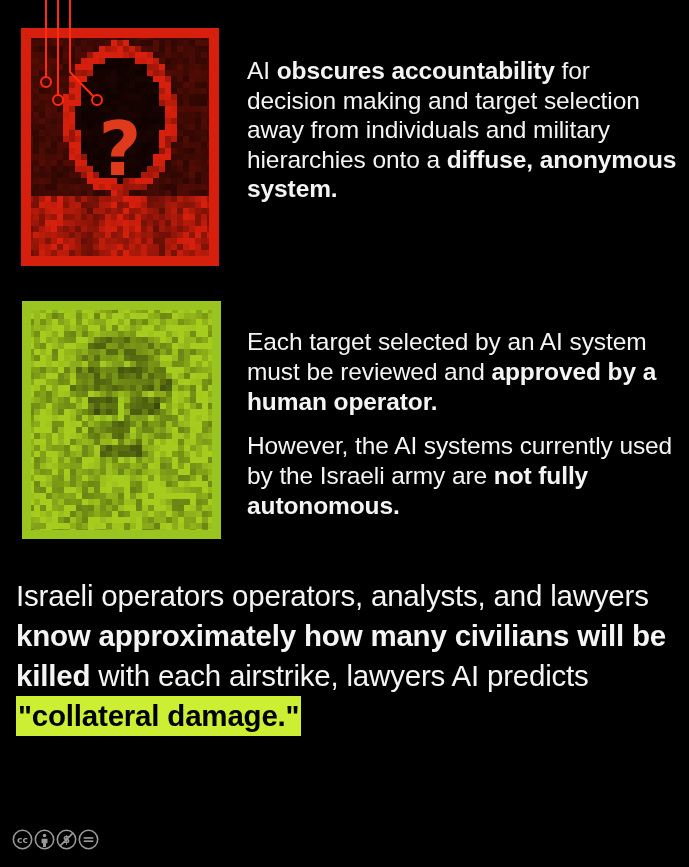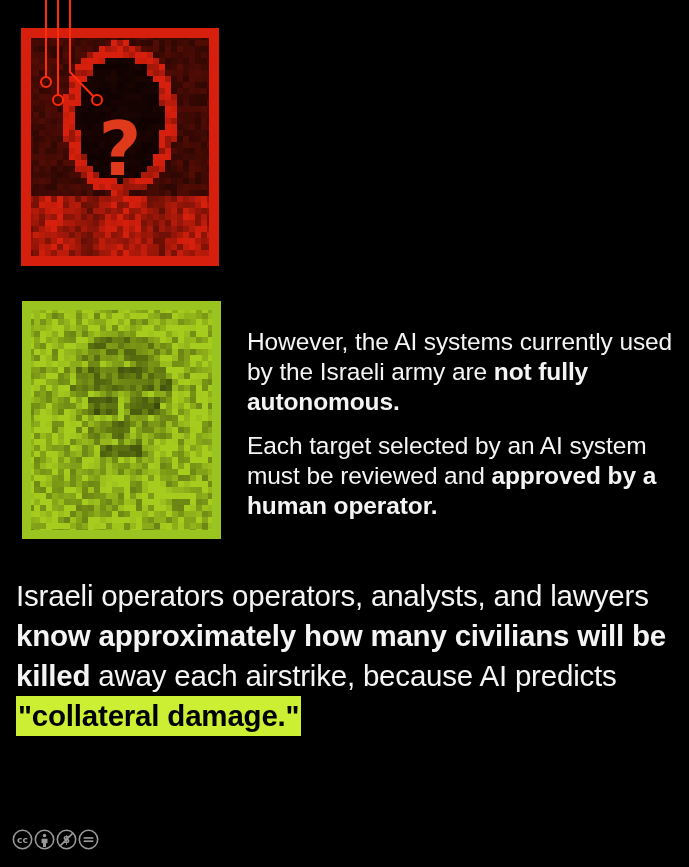--- a/index.html
+++ b/index.html
@@ -2909,27 +2909,28 @@
           <i style="left:174px;top:234px;width:6px;height:6px;background:rgb(165,204,30)"></i>
           <i style="left:180px;top:234px;width:6px;height:6px;background:rgb(111,137,20)"></i>
           <i style="left:186px;top:234px;width:6px;height:6px;background:rgb(166,205,30)"></i>
           <i style="left:192px;top:234px;width:6px;height:6px;background:rgb(153,190,28)"></i>
           <i style="left:198px;top:234px;width:6px;height:6px;background:rgb(138,171,25)"></i>
         </div>
       <div class="green-frame"></div>
     </div>
   </div>
 
+  <div class="txt-block-1"><span>AI </span><b>obscures accountability</b><span> for decision making and target selection away from individuals and military hierarchies onto a </span><b>diffuse, anonymous system.</b></div>
 
   <div class="txt-block-2">
+    <p><span>Each target selected by an AI system must be reviewed and </span><b>approved by a human operator.</b></p>
     <p><span>However, the AI systems currently used by the Israeli army are </span><b>not fully autonomous.</b></p>
-    <p><span>Each target selected by an AI system must be reviewed and </span><b>approved by a human operator.</b></p>
   </div>
 
-  <div class="txt-block-3"><span>Israeli operators operators, analysts, and lawyers </span><b>know approximately how many civilians will be killed</b><span> away each airstrike, because AI predicts </span><span class="hl">"collateral damage."</span></div>
+  <div class="txt-block-3"><span>Israeli operators operators, analysts, and lawyers </span><b>know approximately how many civilians will be killed</b><span> with each airstrike, lawyers AI predicts </span><span class="hl">"collateral damage."</span></div>
 
   <div class="footer">
 
 
     <div class="cc-badges">
       <svg width="21" height="21" viewBox="0 0 24 24">
         <circle cx="12" cy="12" r="10.5" fill="none" stroke="#9a9a9a" stroke-width="1.8"></circle>
         <text x="12" y="16" text-anchor="middle" font-family="DejaVu Sans, sans-serif" font-size="10.5" font-weight="bold" fill="#9a9a9a">cc</text>
       </svg>
       <svg width="21" height="21" viewBox="0 0 24 24">

